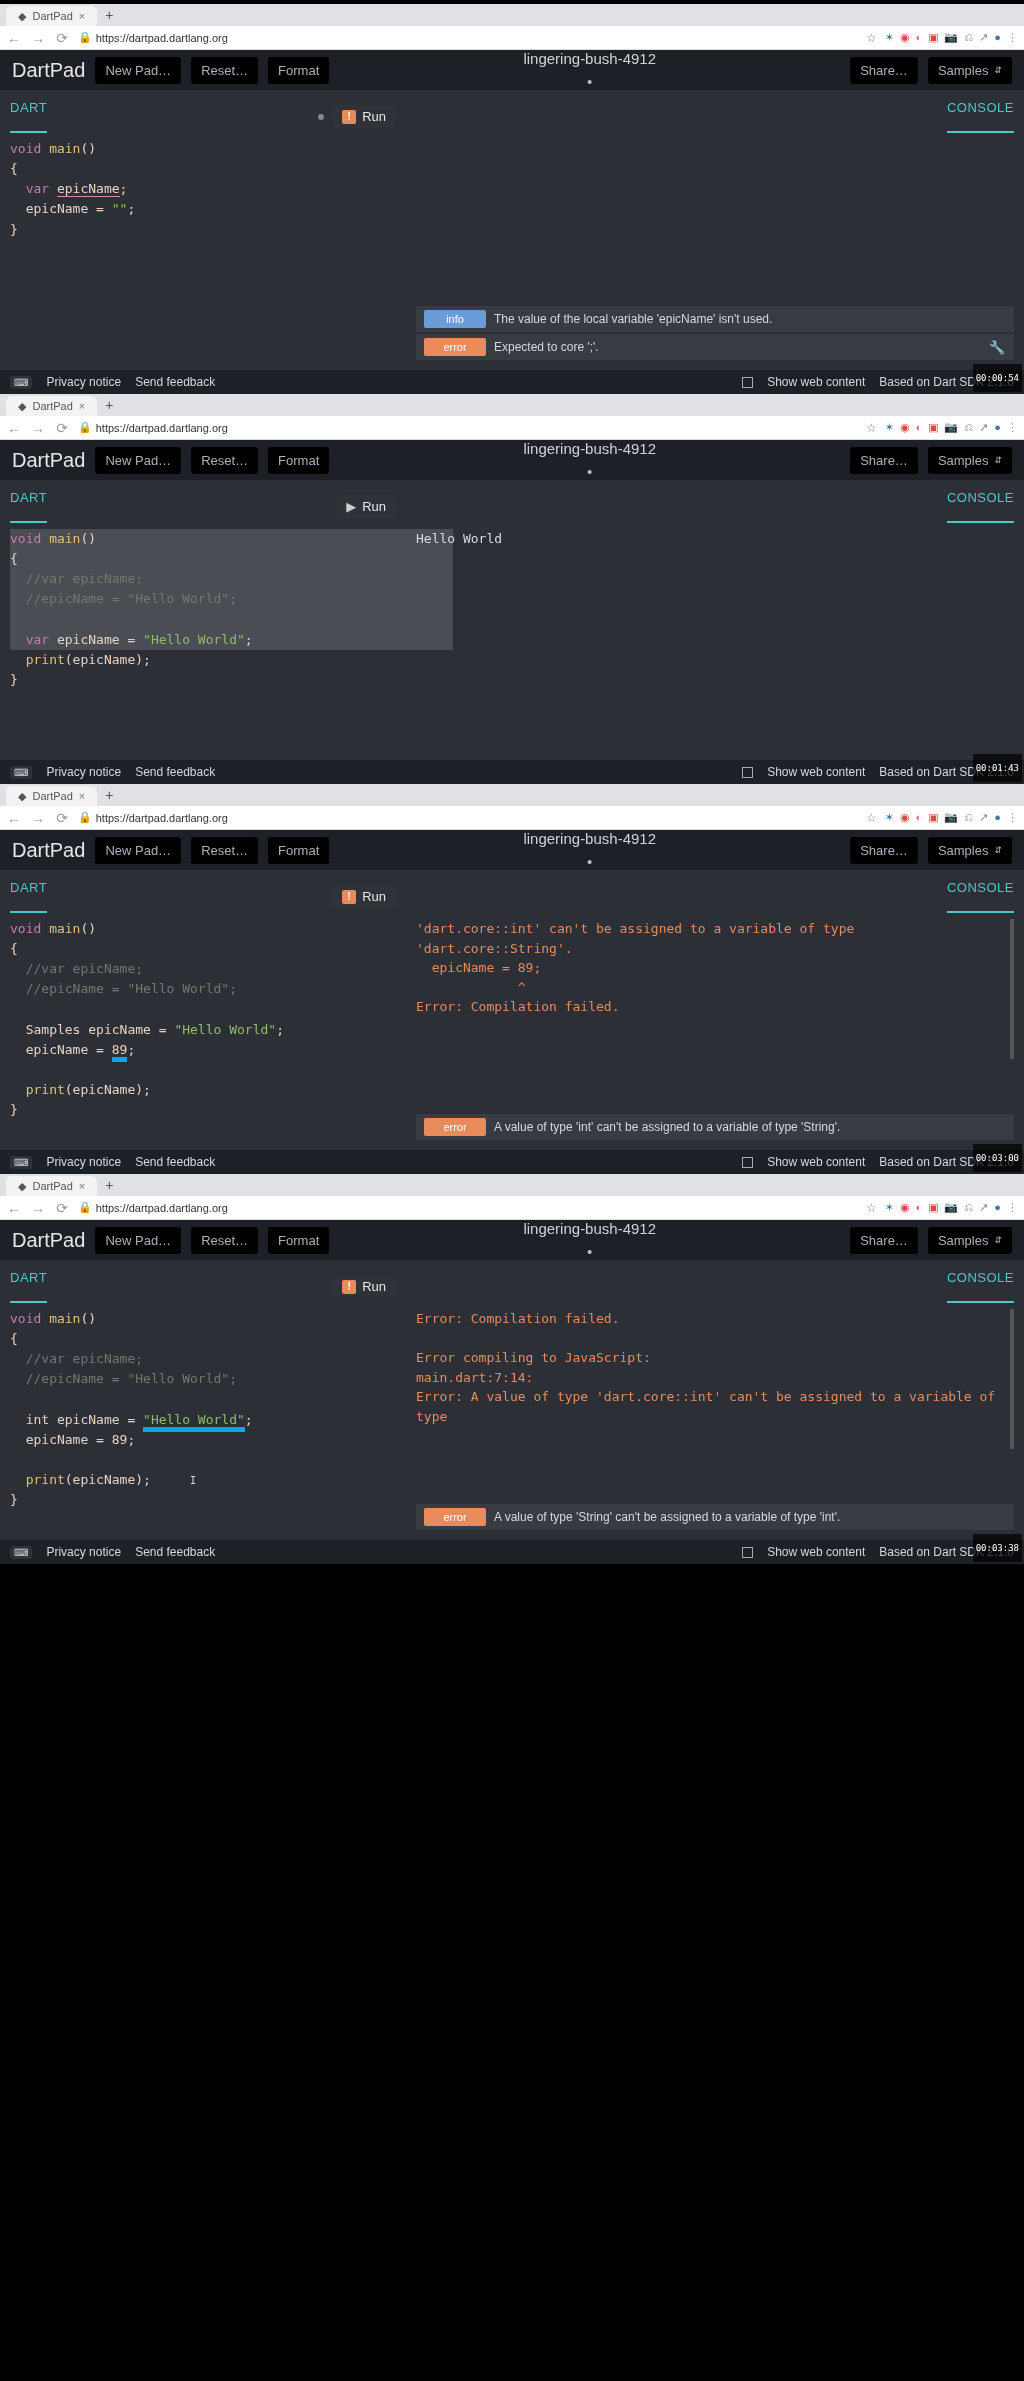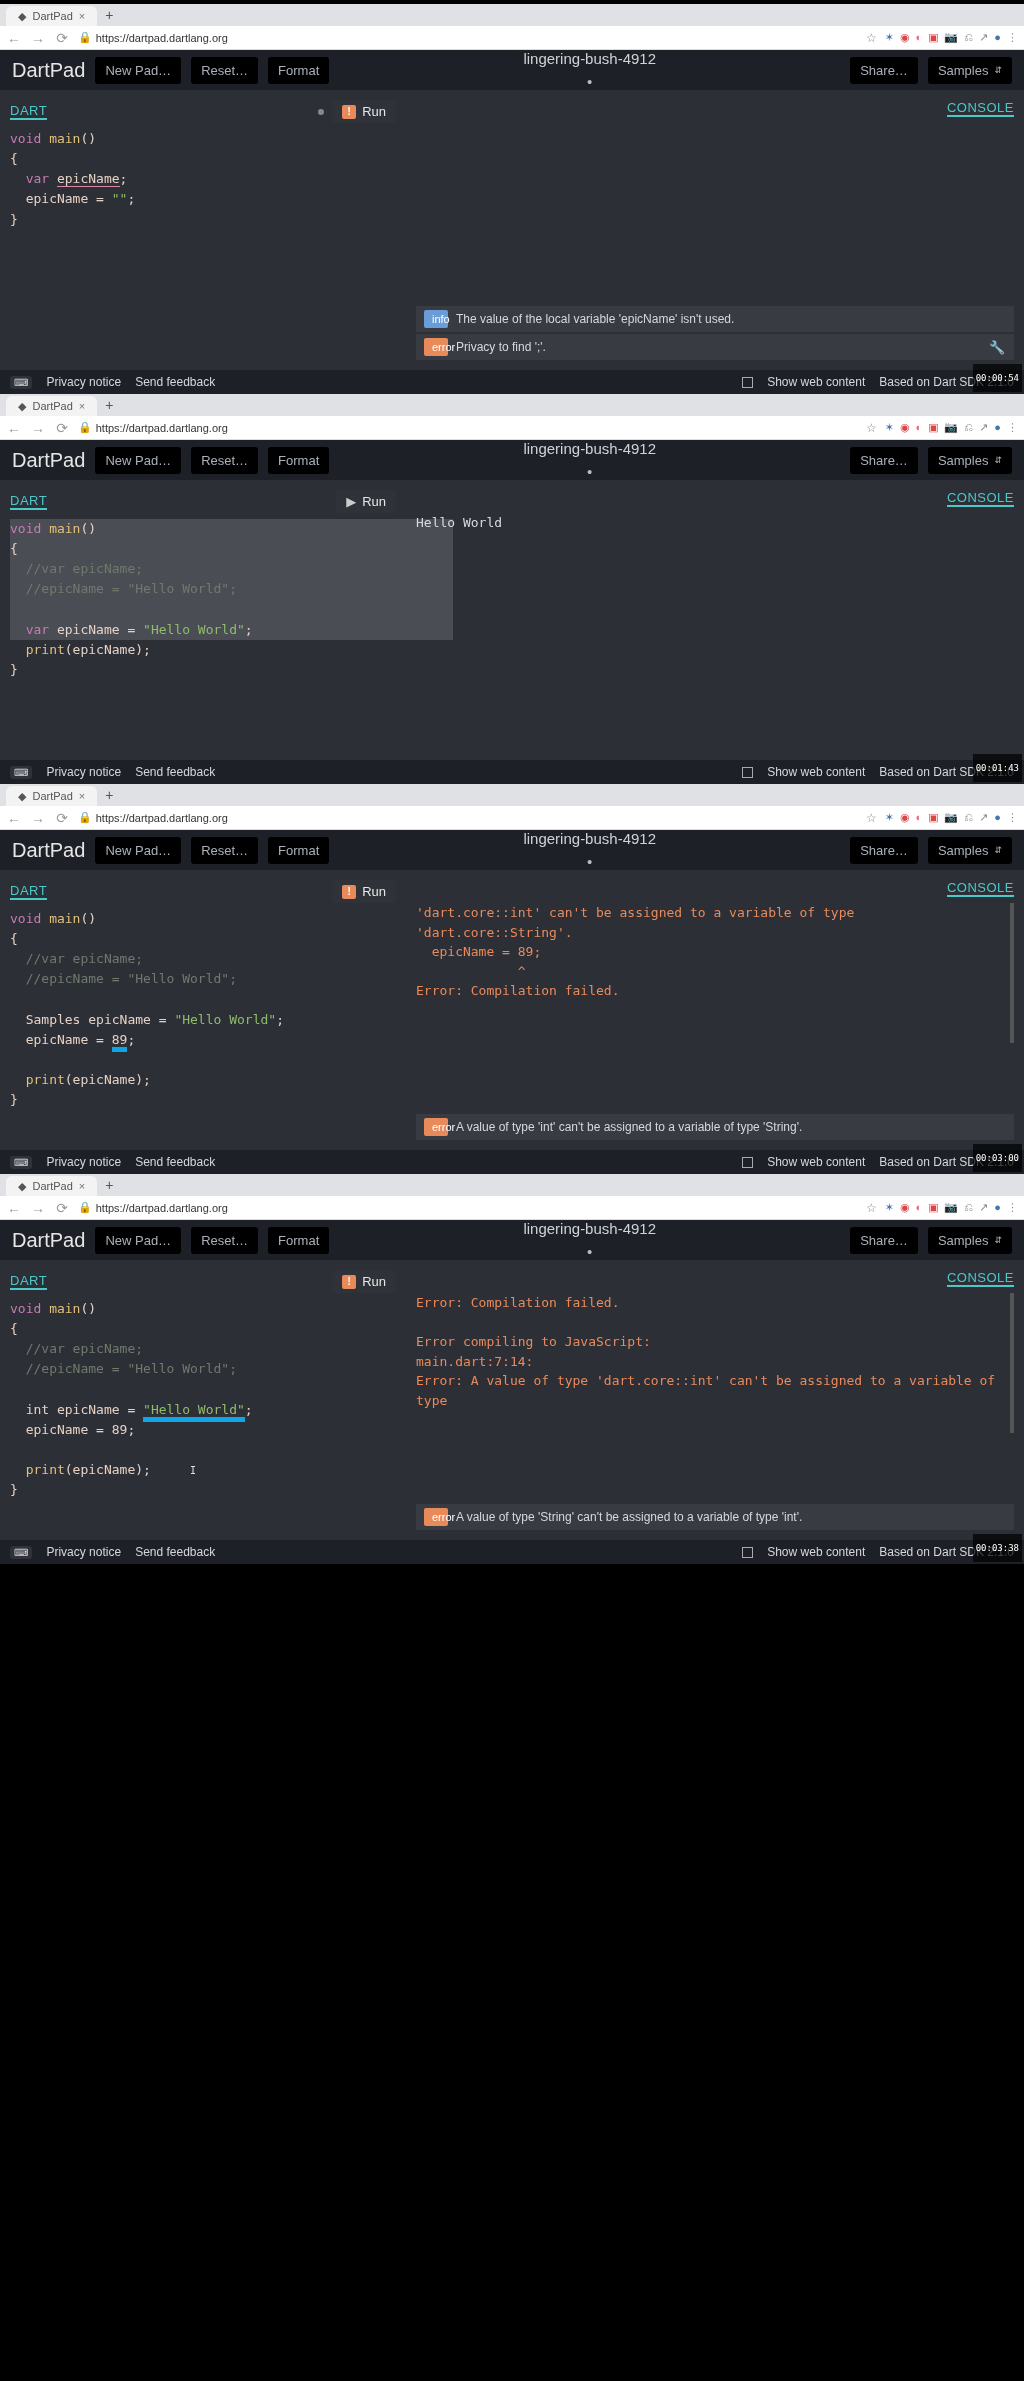--- a/index.html
+++ b/index.html
@@ -31,21 +31,21 @@
 .dp-btn.samples { display: flex; align-items: center; gap: 6px; }
 .dp-btn .caret { font-size: 9px; }
 .dp-projname { color: #cfd3d8; font-size: 15px; margin-left: auto; margin-right: auto; display: flex; align-items: center; gap: 6px; flex-direction: column; }
 .dp-projname .dot { color: #bbb; }
 
 
 .dp-content { background: #2c2f36; height: 280px; display: flex; }
 .dp-left { width: 406px; padding: 10px; display: flex; flex-direction: column; }
 .dp-right { flex: 1; padding: 10px; display: flex; flex-direction: column; }
 .dp-panelhead { display: flex; align-items: center; justify-content: space-between; margin-bottom: 6px; }
-.dp-title { color: #4cc8c9; font-size: 13px; font-weight: 500; letter-spacing: .5px; border-bottom: 2px solid #4cc8c9; padding-bottom: 0; }
+.dp-title { color: #4cc8c9; font-size: 13px; font-weight: 500; letter-spacing: .5px; border-bottom: 2px solid #4cc8c9; padding-bottom: 16px; }
 .dp-run { background: #2f3239; color: #e6e6e6; border: none; padding: 4px 10px; border-radius: 3px; display: flex; align-items: center; gap: 6px; font-size: 13px; cursor: pointer; }
 .dp-run .tri { color: #ccc; }
 .dp-run .warn { background: #e98a5b; color: #fff; width: 14px; height: 14px; border-radius: 2px; display: inline-flex; align-items: center; justify-content: center; font-size: 10px; font-weight: bold; }
 .dp-status-dot { width: 6px; height: 6px; border-radius: 50%; background: #888; margin-right: 8px; }
 
 .code { font-family: "Menlo", "Consolas", monospace; font-size: 13px; line-height: 1.55; color: #e6d2c4; white-space: pre; flex: 1; }
 .kw { color: #c57db3; }   
 .fn { color: #e3c07a; }   
 .id { color: #e6d2c4; }
 .un { border-bottom: 1px solid #d8a; }
@@ -54,21 +54,21 @@
 .cmt { color: #6f7a6d; }
 .ty { color: #e6d2c4; }
 
 .code-sel { background: #4a4d54; display: inline-block; padding-right: 200px; }
 
 .console-out { font-family: "Menlo", "Consolas", monospace; font-size: 13px; line-height: 1.5; color: #d9dadf; white-space: pre-wrap; flex: 1; }
 .console-out.err { color: #e98a5b; }
 .console-scroll { width: 4px; background: #555; margin-left: auto; height: 140px; }
 
 .dp-diag { background: #383b42; display: flex; align-items: center; padding: 4px 8px; gap: 8px; margin-top: 2px; }
-.dp-diag .lbl { color: #fff; font-size: 11px; padding: 3px 8px; border-radius: 2px; width: 24px; text-align: center; }
+.dp-diag .lbl { color: #fff; font-size: 11px; padding: 3px 8px; border-radius: 2px; width: 62px; text-align: center; }
 .dp-diag .lbl.info { background: #6a9dd8; }
 .dp-diag .lbl.error { background: #e98a5b; }
 .dp-diag .msg { color: #d6d8dc; font-size: 12px; flex: 1; }
 .dp-diag .wrench { color: #ccc; font-size: 13px; }
 
 .dp-footer { background: #1d2026; height: 24px; display: flex; align-items: center; padding: 0 10px; gap: 14px; color: #d6d8dc; font-size: 12px; }
 .dp-footer .kbd-icon { background: #2f3239; border-radius: 3px; padding: 1px 4px; font-size: 10px; }
 .dp-footer .spacer { flex: 1; }
 .dp-footer .chk { width: 11px; height: 11px; border: 1px solid #aaa; display: inline-block; }
 
@@ -163,21 +163,21 @@
           <div class="console-out console-slot"></div>
 
         </div>
         <div class="diag-slot">
             <div class="dp-diag">
               <span class="lbl info">info</span>
               <span class="msg">The value of the local variable 'epicName' isn't used.</span>
             </div>
             <div class="dp-diag">
               <span class="lbl error">error</span>
-              <span class="msg">Privacy to find ';'.</span>
+              <span class="msg">Expected to core ';'.</span>
               <span class="wrench">🔧</span>
             </div>
           </div>
       </div>
     </div>
 
     <div class="dp-footer">
       <span class="kbd-icon">⌨</span>
       <span>Privacy notice</span>
       <span>Send feedback</span>

